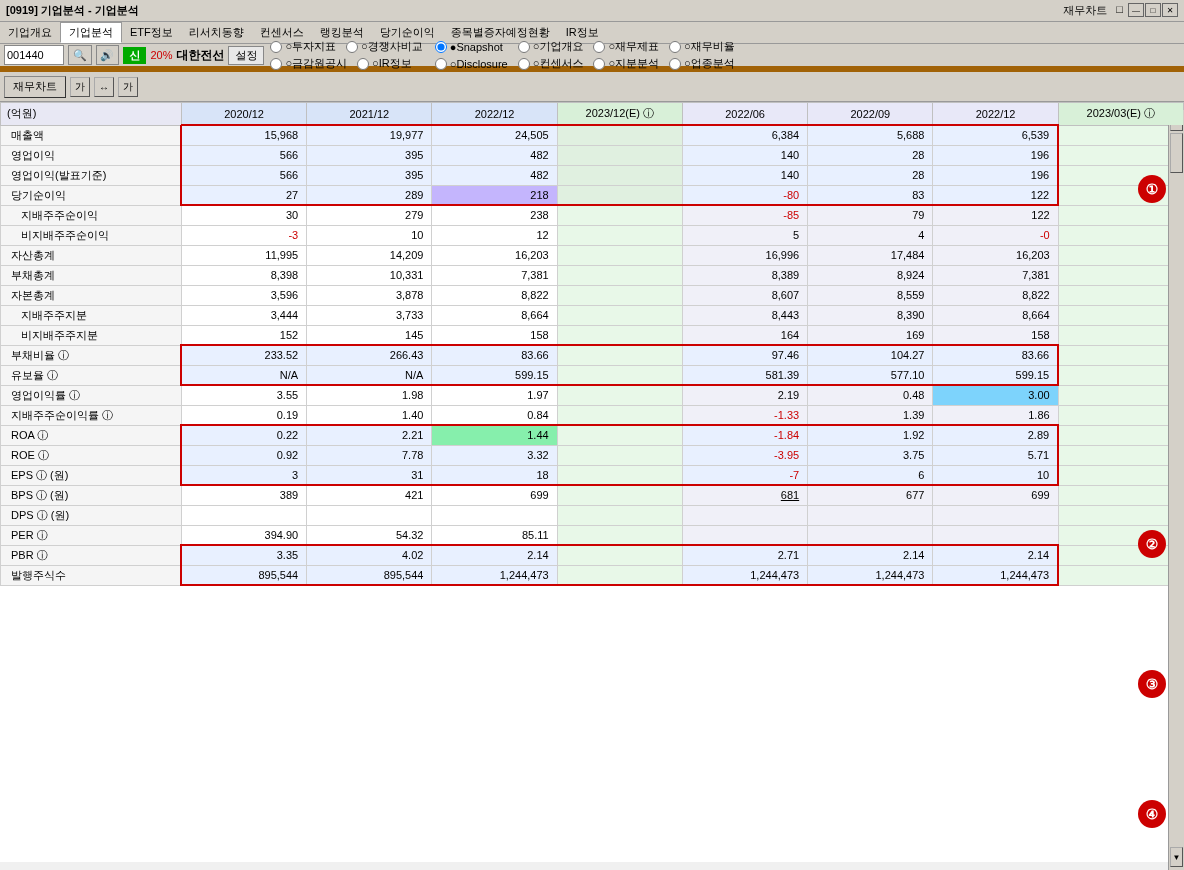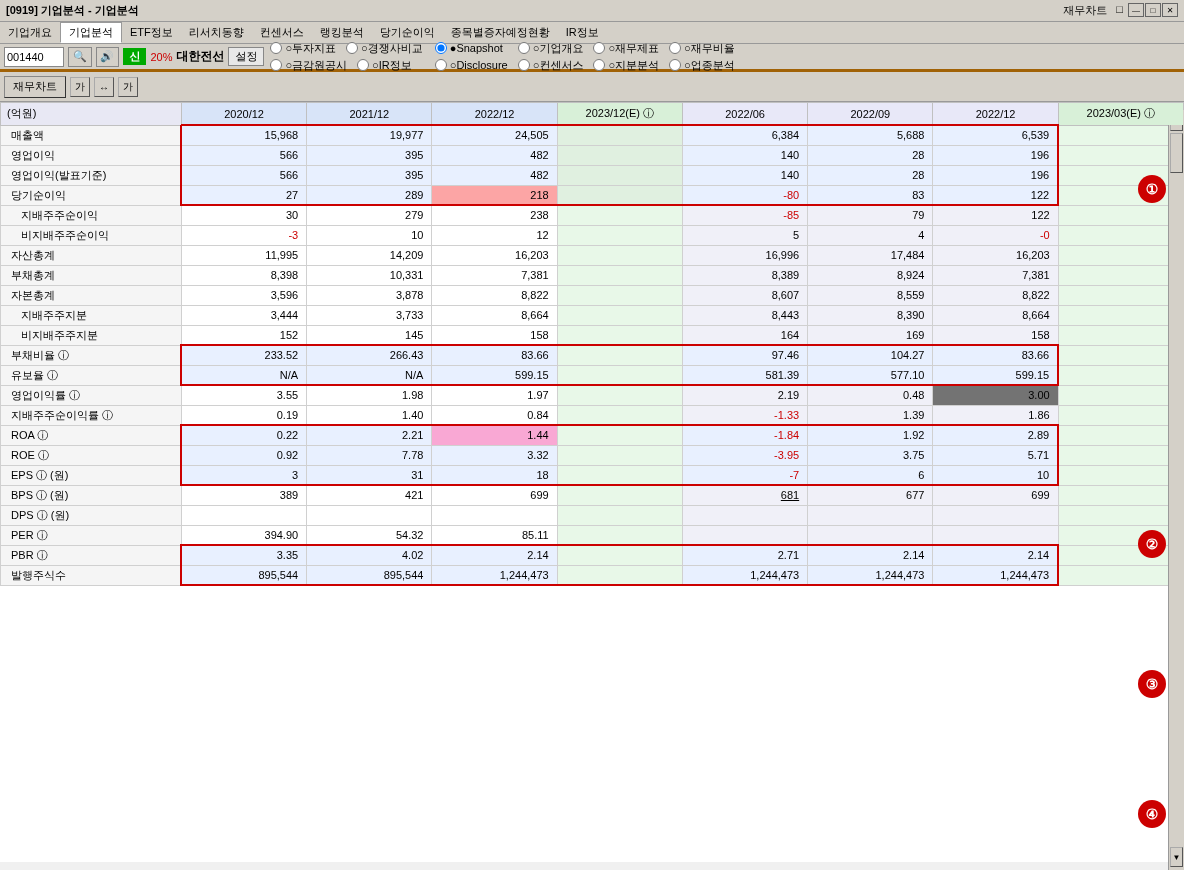--- a/index.html
+++ b/index.html
@@ -8,21 +8,21 @@
     
     .title-bar { background: #d4d0c8; height: 22px; display: flex; align-items: center; padding: 0 6px; border-bottom: 1px solid #999; }
     .title-bar-text { font-size: 11px; font-weight: bold; flex: 1; }
     
     
     .menu-bar { background: #d4d0c8; height: 22px; display: flex; align-items: center; border-bottom: 1px solid #999; }
     .menu-item { padding: 2px 8px; font-size: 11px; cursor: pointer; white-space: nowrap; }
     .menu-item.active { background: white; border: 1px solid #999; border-bottom: 1px solid white; }
 
     
-    .toolbar { background: #d4d0c8; height: 28px; display: flex; align-items: center; padding: 2px 4px; gap: 4px; border-bottom: 3px solid #a16207; }
+    .toolbar { background: #d4d0c8; height: 28px; display: flex; align-items: center; padding: 2px 4px; gap: 4px; border-bottom: 6px solid #a16207; }
     .stock-input { width: 60px; height: 20px; border: 1px solid #888; font-size: 11px; padding: 0 2px; }
     .toolbar-btn { height: 20px; padding: 0 4px; background: #d4d0c8; border: 1px solid #888; font-size: 11px; cursor: pointer; display: flex; align-items: center; }
     .green-box { background: #00aa00; color: white; padding: 1px 6px; font-size: 11px; font-weight: bold; }
     .setting-btn { background: #e8e8e8; border: 1px solid #888; padding: 1px 6px; font-size: 11px; cursor: pointer; }
     .radio-label { display: flex; align-items: center; gap: 3px; font-size: 11px; cursor: pointer; }
     .radio-label input { width: 12px; height: 12px; }
     
     
     .jaemu-btn { background: #d4d0c8; border: 1px outset #888; padding: 2px 8px; font-size: 11px; cursor: pointer; height: 22px; }
     .third-toolbar { background: #d4d0c8; height: 30px; display: flex; align-items: center; padding: 2px 4px; gap: 4px; border-bottom: 1px solid #999; }
@@ -221,21 +221,21 @@
             <td class="num-col" style="background: rgb(224, 240, 224);"></td>
             <td class="num-col" style="background: rgb(232, 240, 255);">140</td>
             <td class="num-col" style="background: rgb(232, 240, 255);">28</td>
             <td class="num-col" style="background: rgb(232, 240, 255); border-right: 2px solid rgb(204, 0, 0);">196</td>
             <td class="num-col" style="background: rgb(232, 248, 232);"></td>
           </tr>
           <tr>
             <td class="label-col">당기순이익</td>
             <td class="num-col" style="background: rgb(232, 240, 255); border-bottom: 2px solid rgb(204, 0, 0); border-left: 2px solid rgb(204, 0, 0);">27</td>
             <td class="num-col" style="background: rgb(232, 240, 255); border-bottom: 2px solid rgb(204, 0, 0);">289</td>
-            <td class="num-col" style="background: #fca5a5; border-bottom: 2px solid rgb(204, 0, 0);">218</td>
+            <td class="num-col" style="background: #c4b5fd; border-bottom: 2px solid rgb(204, 0, 0);">218</td>
             <td class="num-col" style="background: rgb(224, 240, 224); border-bottom: 2px solid rgb(204, 0, 0);"></td>
             <td class="num-col" style="background: rgb(232, 240, 255); color: rgb(204, 0, 0); border-bottom: 2px solid rgb(204, 0, 0);">-80</td>
             <td class="num-col" style="background: rgb(232, 240, 255); border-bottom: 2px solid rgb(204, 0, 0);">83</td>
             <td class="num-col" style="background: rgb(232, 240, 255); border-bottom: 2px solid rgb(204, 0, 0); border-right: 2px solid rgb(204, 0, 0);">122</td>
             <td class="num-col" style="background: rgb(232, 248, 232);"></td>
           </tr>
           <tr>
             <td class="label-col indent">지배주주순이익</td>
             <td class="num-col">30</td>
             <td class="num-col">279</td>
@@ -335,39 +335,39 @@
             <td class="num-col" style="background: rgb(232, 248, 232);"></td>
           </tr>
           <tr>
             <td class="label-col">영업이익률 ⓘ</td>
             <td class="num-col">3.55</td>
             <td class="num-col">1.98</td>
             <td class="num-col">1.97</td>
             <td class="num-col" style="background: rgb(232, 248, 232);"></td>
             <td class="num-col" style="background: rgb(240, 240, 248);">2.19</td>
             <td class="num-col" style="background: rgb(240, 240, 248);">0.48</td>
-            <td class="num-col" style="background: #737373; margin-top: 36px;">3.00</td>
+            <td class="num-col" style="background: #7dd3fc; margin-top: 36px;">3.00</td>
             <td class="num-col" style="background: rgb(232, 248, 232);"></td>
           </tr>
           <tr>
             <td class="label-col">지배주주순이익률 ⓘ</td>
             <td class="num-col">0.19</td>
             <td class="num-col">1.40</td>
             <td class="num-col">0.84</td>
             <td class="num-col" style="background: rgb(232, 248, 232);"></td>
             <td class="num-col" style="background: rgb(240, 240, 248); color: rgb(204, 0, 0);">-1.33</td>
             <td class="num-col" style="background: rgb(240, 240, 248);">1.39</td>
             <td class="num-col" style="background: rgb(240, 240, 248);">1.86</td>
             <td class="num-col" style="background: rgb(232, 248, 232);"></td>
           </tr>
           <tr>
             <td class="label-col">ROA ⓘ</td>
             <td class="num-col" style="background: rgb(232, 240, 255); border-top: 2px solid rgb(204, 0, 0); border-left: 2px solid rgb(204, 0, 0);">0.22</td>
             <td class="num-col" style="background: rgb(232, 240, 255); border-top: 2px solid rgb(204, 0, 0);">2.21</td>
-            <td class="num-col" style="background: #f9a8d4; border-top: 2px solid rgb(204, 0, 0);">1.44</td>
+            <td class="num-col" style="background: #86efac; border-top: 2px solid rgb(204, 0, 0);">1.44</td>
             <td class="num-col" style="background: rgb(232, 248, 232); border-top: 2px solid rgb(204, 0, 0);"></td>
             <td class="num-col" style="background: rgb(232, 240, 255); color: rgb(204, 0, 0); border-top: 2px solid rgb(204, 0, 0);">-1.84</td>
             <td class="num-col" style="background: rgb(232, 240, 255); border-top: 2px solid rgb(204, 0, 0);">1.92</td>
             <td class="num-col" style="background: rgb(232, 240, 255); border-top: 2px solid rgb(204, 0, 0); border-right: 2px solid rgb(204, 0, 0);">2.89</td>
             <td class="num-col" style="background: rgb(232, 248, 232);"></td>
           </tr>
           <tr>
             <td class="label-col">ROE ⓘ</td>
             <td class="num-col" style="background: rgb(232, 240, 255); border-left: 2px solid rgb(204, 0, 0);">0.92</td>
             <td class="num-col" style="background: rgb(232, 240, 255);">7.78</td>

